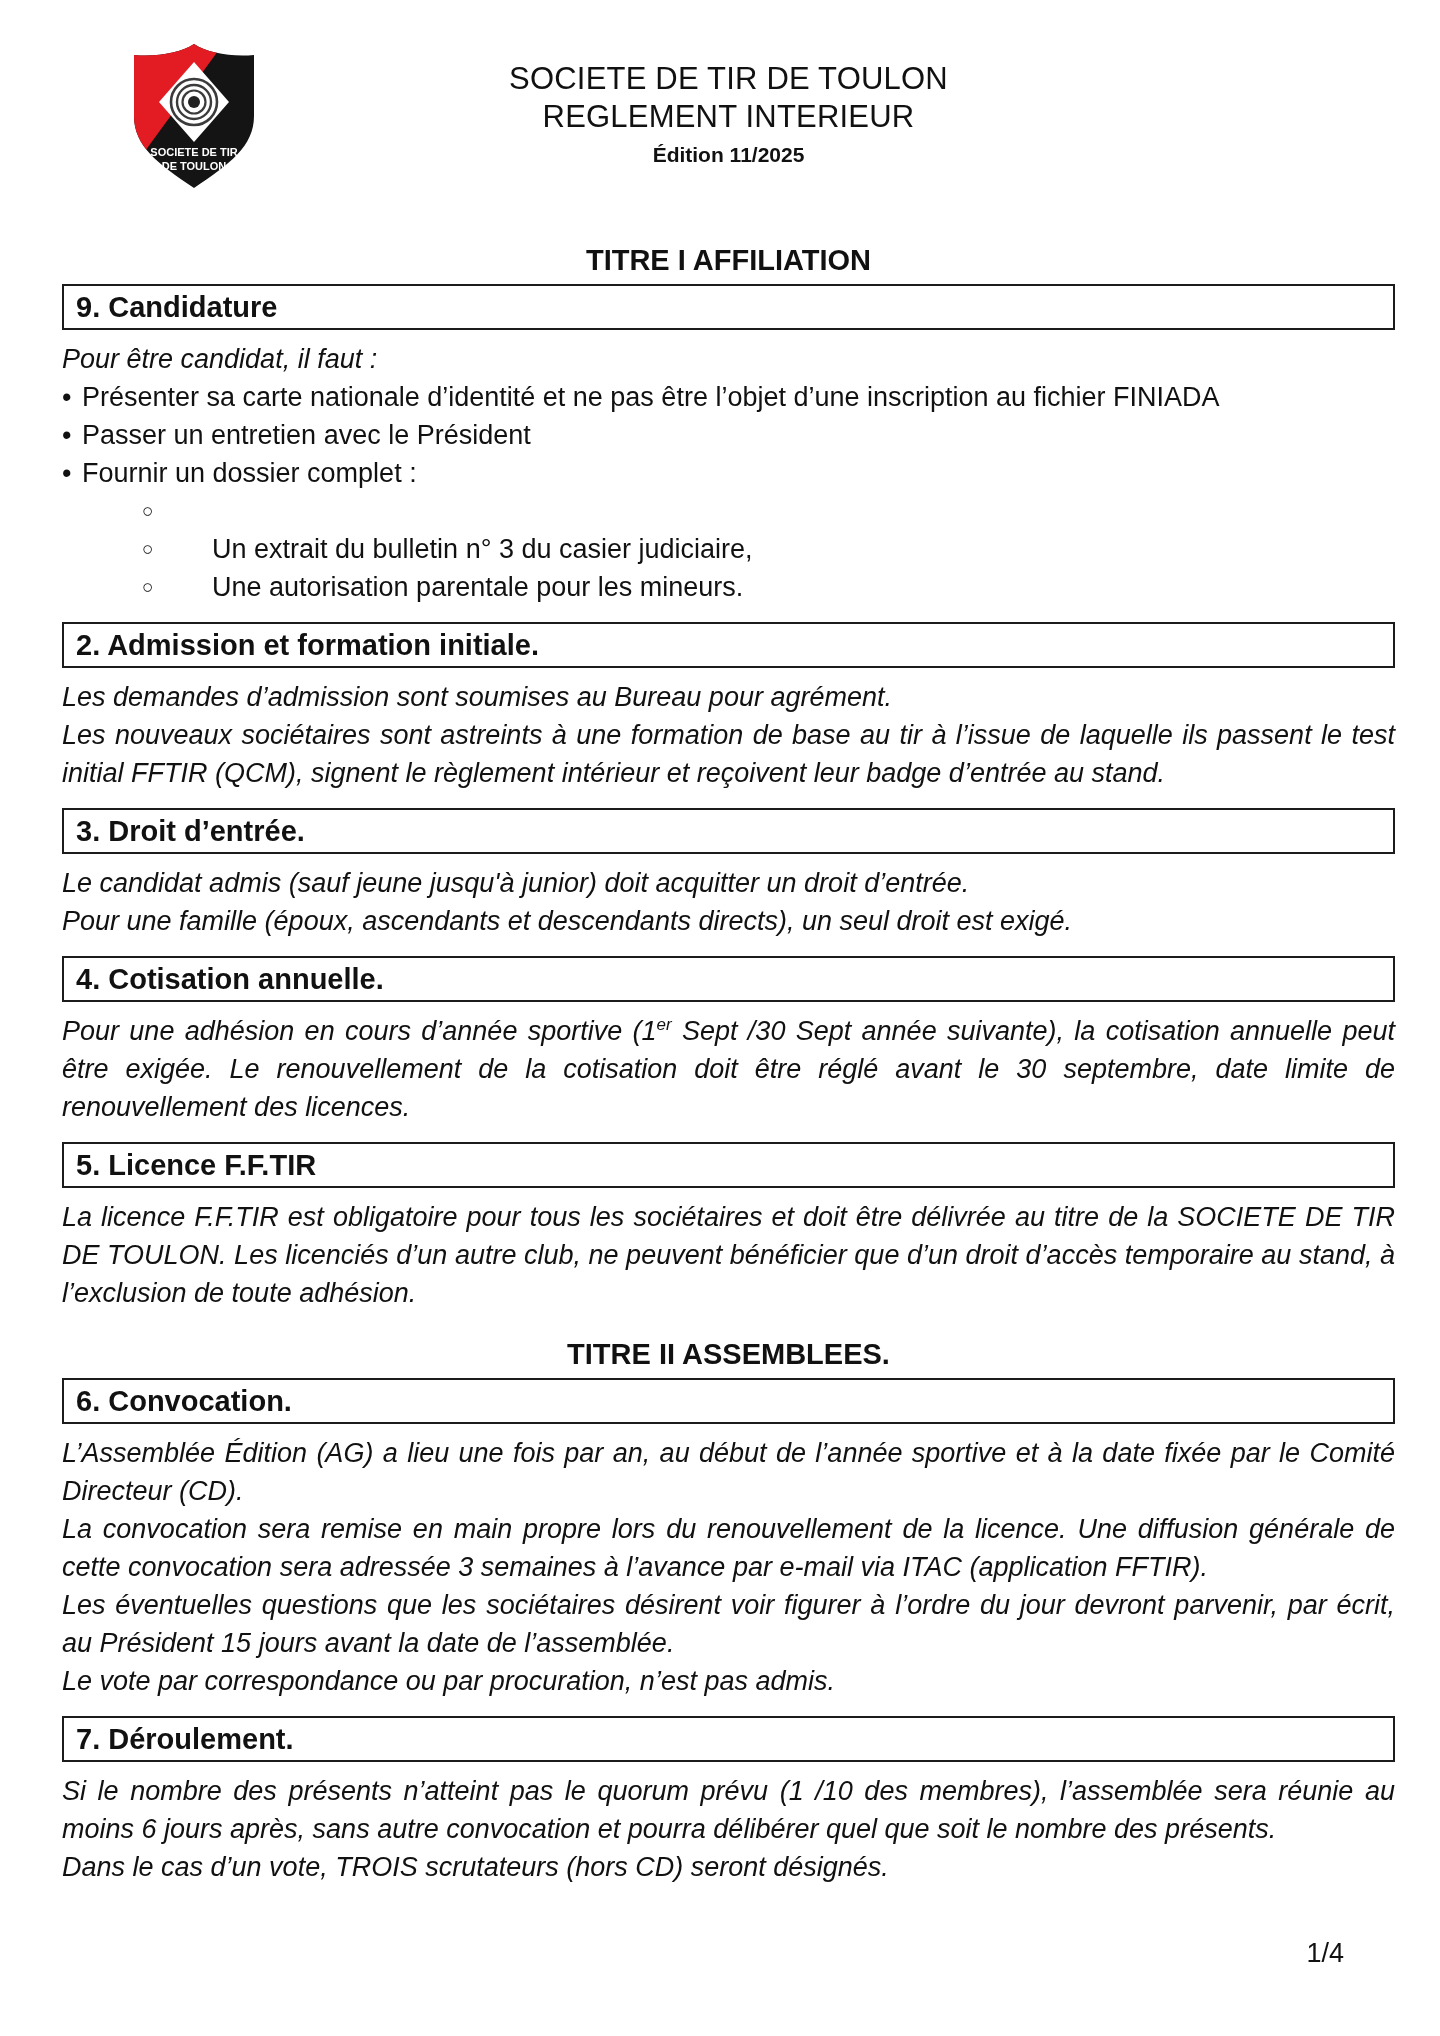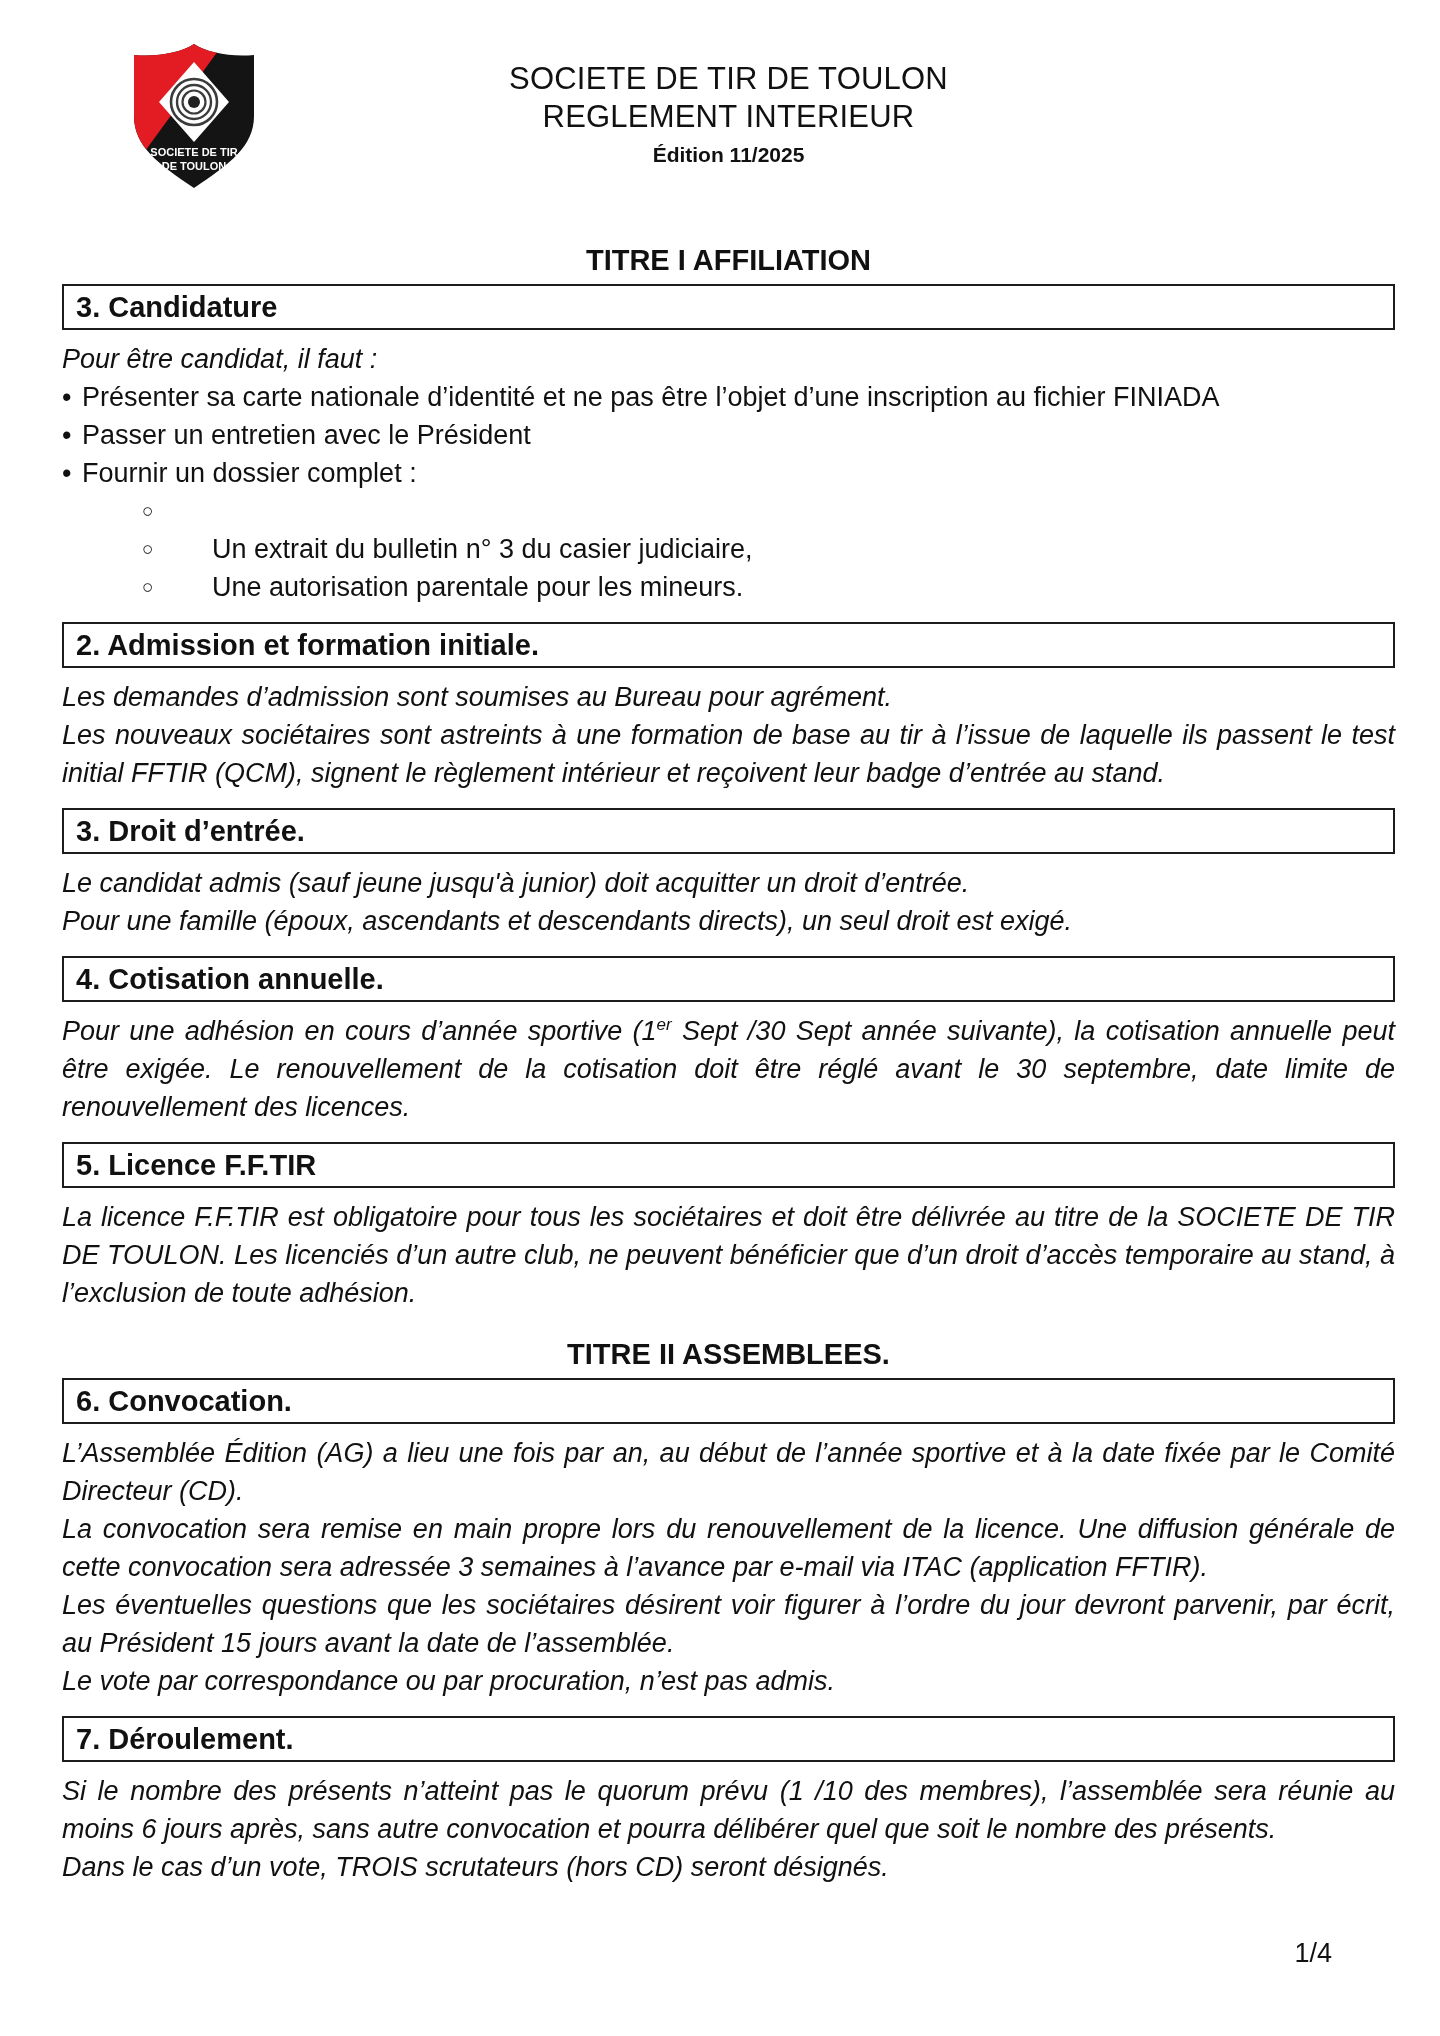--- a/index.html
+++ b/index.html
@@ -41,21 +41,21 @@
     font-style:italic;
   }
   .body{margin:0;}
   sup{font-size:17px;line-height:0;vertical-align:super;}
   
   .bullet{display:flex;font-size:27px;line-height:38px;}
   .bullet .mark{width:20px;flex:0 0 20px;text-align:left;}
   .subbullet{display:flex;font-size:27px;line-height:38px;padding-left:80px;}
   .subbullet .mark{width:70px;flex:0 0 70px;font-size:19px;}
   .pagenum{
-    position:absolute;top:1936px;right:108px;
+    position:absolute;top:1936px;right:96px;
     font-size:27px;line-height:34px;margin-left:48px;
   }
 </style>
 </head>
 <body>
 
 <div class="page">
 
   <header class="header">
     <div class="logo">
@@ -80,21 +80,21 @@
       <div class="doc-title">SOCIETE DE TIR DE TOULON</div>
       <div class="doc-title">REGLEMENT INTERIEUR</div>
       <div class="edition">Édition 11/2025</div>
     </div>
   </header>
 
   <h2 class="titre">TITRE I AFFILIATION</h2>
 
   <section>
     <div class="secbox first">
-      <span>3. Candidature</span>
+      <span>9. Candidature</span>
     </div>
     <div class="body">
       <p>Pour être candidat, il faut :</p>
       <div class="bullet">
         <span class="mark">•</span>
         <span>Présenter sa carte nationale d’identité et ne pas être l’objet d’une inscription au fichier FINIADA</span>
       </div>
       <div class="bullet">
         <span class="mark">•</span>
         <span>Passer un entretien avec le Président</span>

